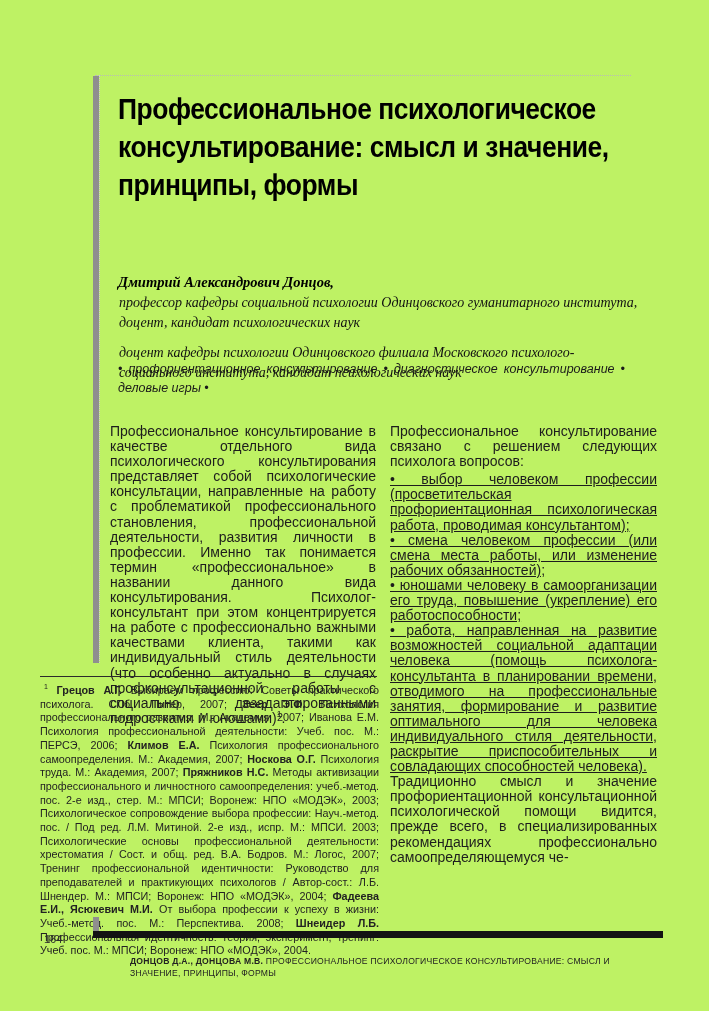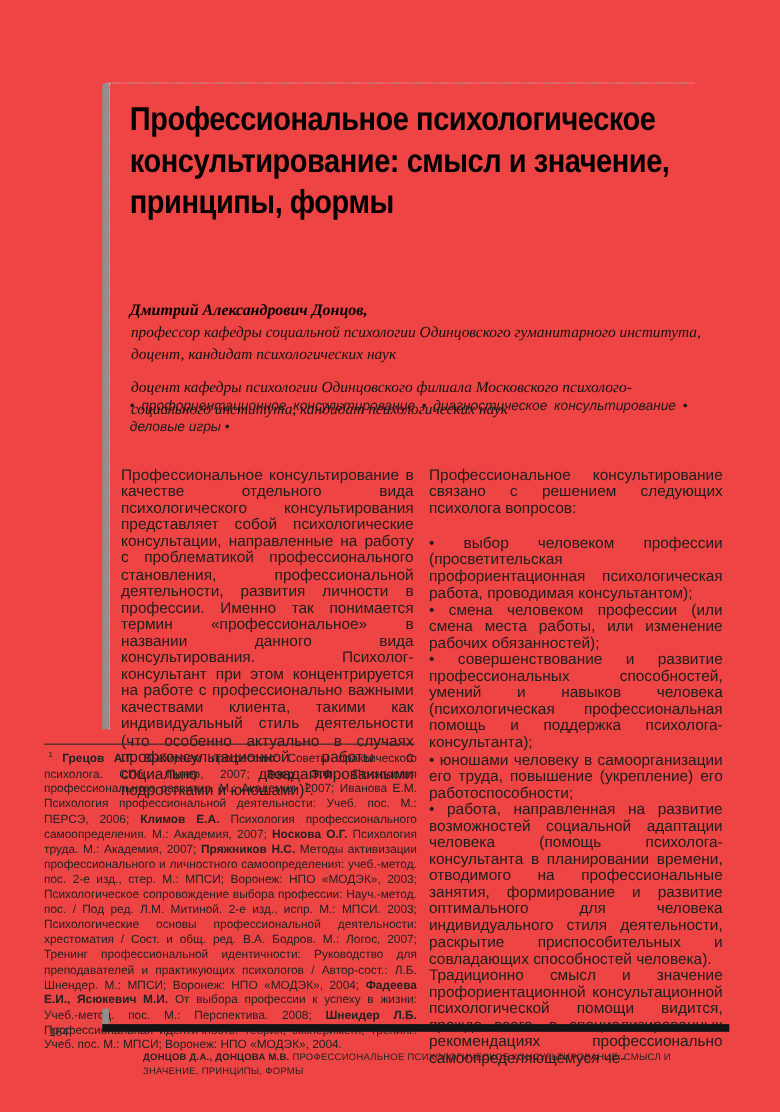--- a/index.html
+++ b/index.html
@@ -1,17 +1,17 @@
 <!DOCTYPE html>
 <html lang="ru"><head>
 <meta charset="utf-8">
 <style>
   html,body{margin:0;padding:0;background:#ffffff;}
   .page{
-    position:relative;width:709px;height:1011px;background:#ef4444;overflow:hidden;
+    position:relative;width:709px;height:1011px;background:#bef264;overflow:hidden;
     font-family:"Liberation Sans",sans-serif;color:#1d1d1d;
   }
   
   .dotted-top{position:absolute;left:95px;top:75px;width:536px;height:0;border-top:1px dotted #b9b9b9;}
   .dotted-left{position:absolute;left:99px;top:75px;width:0;height:588px;border-left:1px dotted #cfcfcf;}
   .gray-bar{position:absolute;background:#8f8f8f;}
   .gray-bar.main{left:93px;top:76px;width:6px;height:587px;}
   .gray-bar.stub{left:93px;top:917px;width:6px;height:15px;}
   .black-bar{position:absolute;left:93px;top:931px;width:570px;height:7px;background:#131313;}
   
@@ -29,21 +29,21 @@
   
   .keywords{
     position:absolute;left:118px;top:360px;width:507px;margin:0;
     font-style:italic;font-size:12.5px;line-height:19px;text-align:justify;color:#1a1a1a;
   }
   
   .col{position:absolute;top:424px;font-size:14px;line-height:15.1px;text-align:justify;color:#1d1d1d;}
   .col.left{left:110px;width:266px;}
   .col.right{left:390px;width:267px;}
   .body-par{margin:0;hyphens:auto;-webkit-hyphens:auto;}
-  .bullets{margin-top:17px;}
+  .bullets{margin-top:3px;text-decoration:underline;}
   .closing{}
   .col sup{font-size:0.62em;line-height:0;vertical-align:super;}
   
   .footnote-rule{position:absolute;left:40px;top:676px;width:337px;height:0;border-top:1.5px solid #2b2b2b;}
   .footnote{
     position:absolute;left:40px;top:684px;width:339px;margin:0;
     font-size:10.8px;line-height:13.7px;text-align:justify;text-indent:4px;color:#222;
   }
   .footnote sup{font-size:0.65em;line-height:0;vertical-align:super;}
   
@@ -81,21 +81,20 @@
 
   <div class="col left">
     <p class="body-par"><span>Профессиональное консультирование в качестве отдельного вида психологического консультирования представляет собой психологические консультации, направленные на работу с проблематикой профессионального становления, профессиональной деятельности, развития личности в профессии. Именно так понимается термин «профессиональное» в названии данного вида консультирования. Психолог-консультант при этом концентрируется на работе с профессионально важными качествами клиента, такими как индивидуальный стиль деятельности (что особенно актуально в случаях профконсультационной работы с социально дезадаптированными подростками и юношами)</span><sup>1</sup><span>.</span></p>
   </div>
 
   <div class="col right">
     <p class="body-par">Профессиональное консультирование связано с решением следующих психолога вопросов:</p>
     <div class="bullets">
         <p class="body-par">• выбор человеком профессии (просветительская профориентационная психологическая работа, проводимая консультантом);</p>
         <p class="body-par">• смена человеком профессии (или смена места работы, или изменение рабочих обязанностей);</p>
-        <p class="body-par">• совершенствование и развитие профессиональных способностей, умений и навыков человека (психологическая профессиональная помощь и поддержка психолога-консультанта);</p>
         <p class="body-par">• юношами человеку в самоорганизации его труда, повышение (укрепление) его работоспособности;</p>
         <p class="body-par">• работа, направленная на развитие возможностей социальной адаптации человека (помощь психолога-консультанта в планировании времени, отводимого на профессиональные занятия, формирование и развитие оптимального для человека индивидуального стиля деятельности, раскрытие приспособительных и совладающих способностей человека).</p>
       </div>
     <p class="body-par closing">Традиционно смысл и значение профориентационной консультационной психологической помощи видится, прежде всего, в специализированных рекомендациях профессионально самоопределяющемуся че-</p>
   </div>
 
   <div class="footnote-rule"></div>
   <p class="footnote"><sup>1</sup><span> </span><span class="seg-bold">Грецов А.Г.</span><span> Выбираем профессию: Советы практического психолога. СПб.: Питер, 2007; </span><span class="seg-bold">Зеер Э.Ф.</span><span> Психология профессионального развития. М.: Академия, 2007; Иванова Е.М. Психология профессиональной деятельности: Учеб. пос. М.: ПЕРСЭ, 2006; </span><span class="seg-bold">Климов Е.А.</span><span> Психология профессионального самоопределения. М.: Академия, 2007; </span><span class="seg-bold">Носкова О.Г.</span><span> Психология труда. М.: Академия, 2007; </span><span class="seg-bold">Пряжников Н.С.</span><span> Методы активизации профессионального и личностного самоопределения: учеб.-метод. пос. 2-е изд., стер. М.: МПСИ; Воронеж: НПО «МОДЭК», 2003; Психологическое сопровождение выбора профессии: Науч.-метод. пос. / Под ред. Л.М. Митиной. 2-е изд., испр. М.: МПСИ. 2003; Психологические основы профессиональной деятельности: хрестоматия / Сост. и общ. ред. В.А. Бодров. М.: Логос, 2007; Тренинг профессиональной идентичности: Руководство для преподавателей и практикующих психологов / Автор-сост.: Л.Б. Шнендер. М.: МПСИ; Воронеж: НПО «МОДЭК», 2004; </span><span class="seg-bold">Фадеева Е.И., Ясюкевич М.И.</span><span> От выбора профессии к успеху в жизни: Учеб.-метод. пос. М.: Перспектива. 2008; </span><span class="seg-bold">Шнеидер Л.Б.</span><span> Профессиональная идентичность: теория, эксперимент, тренинг: Учеб. пос. М.: МПСИ; Воронеж: НПО «МОДЭК», 2004.</span></p>
 
   <div class="gray-bar stub"></div>

